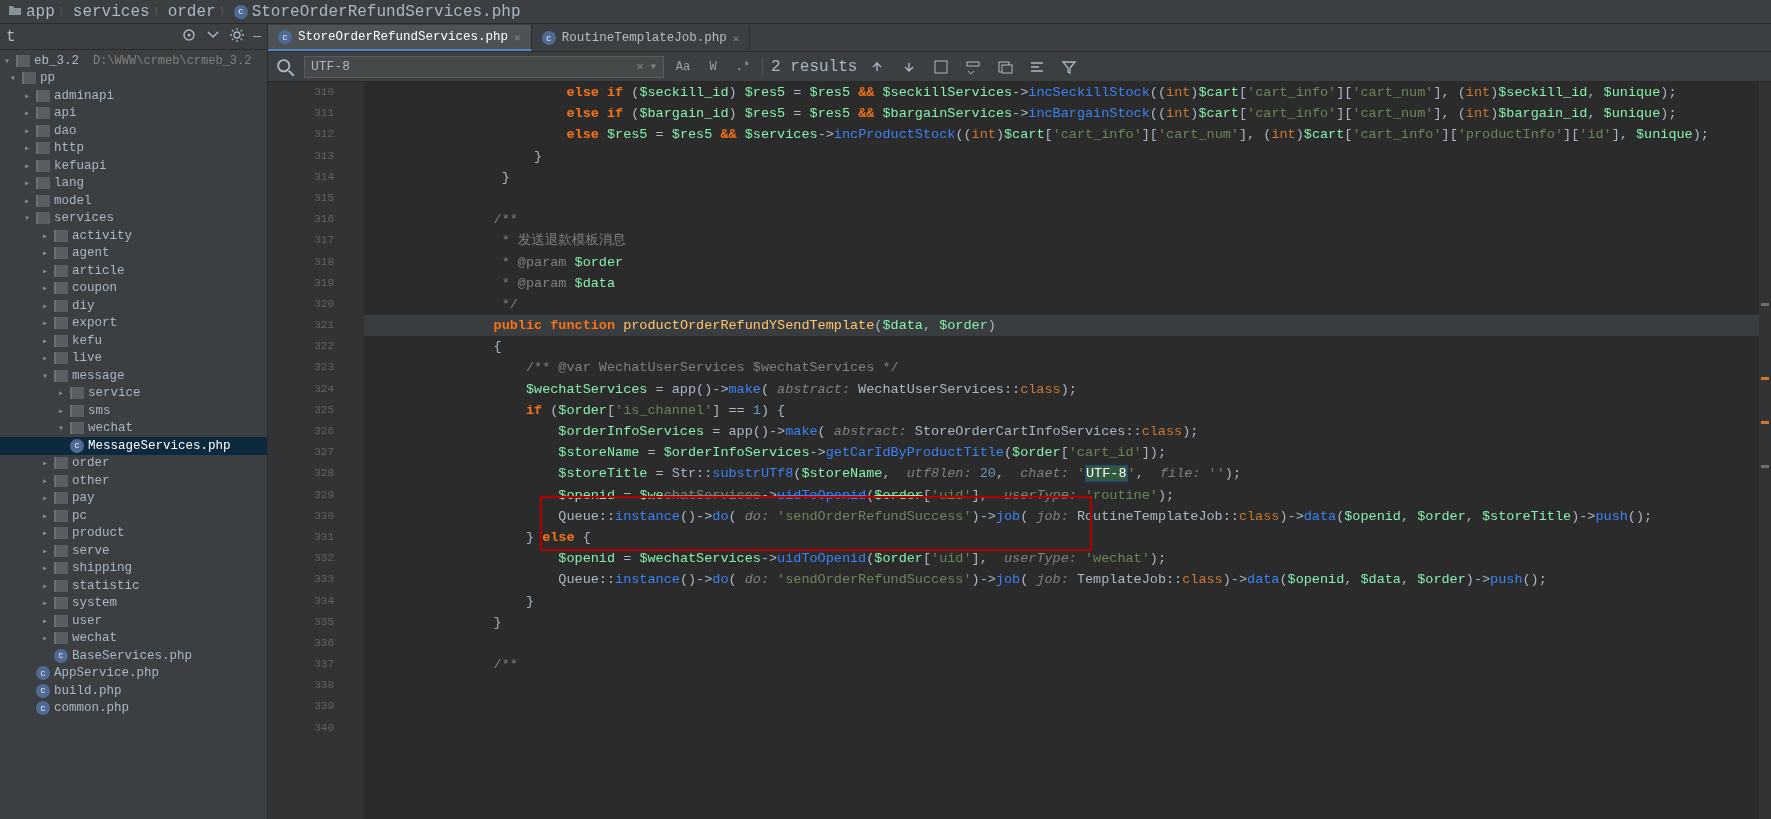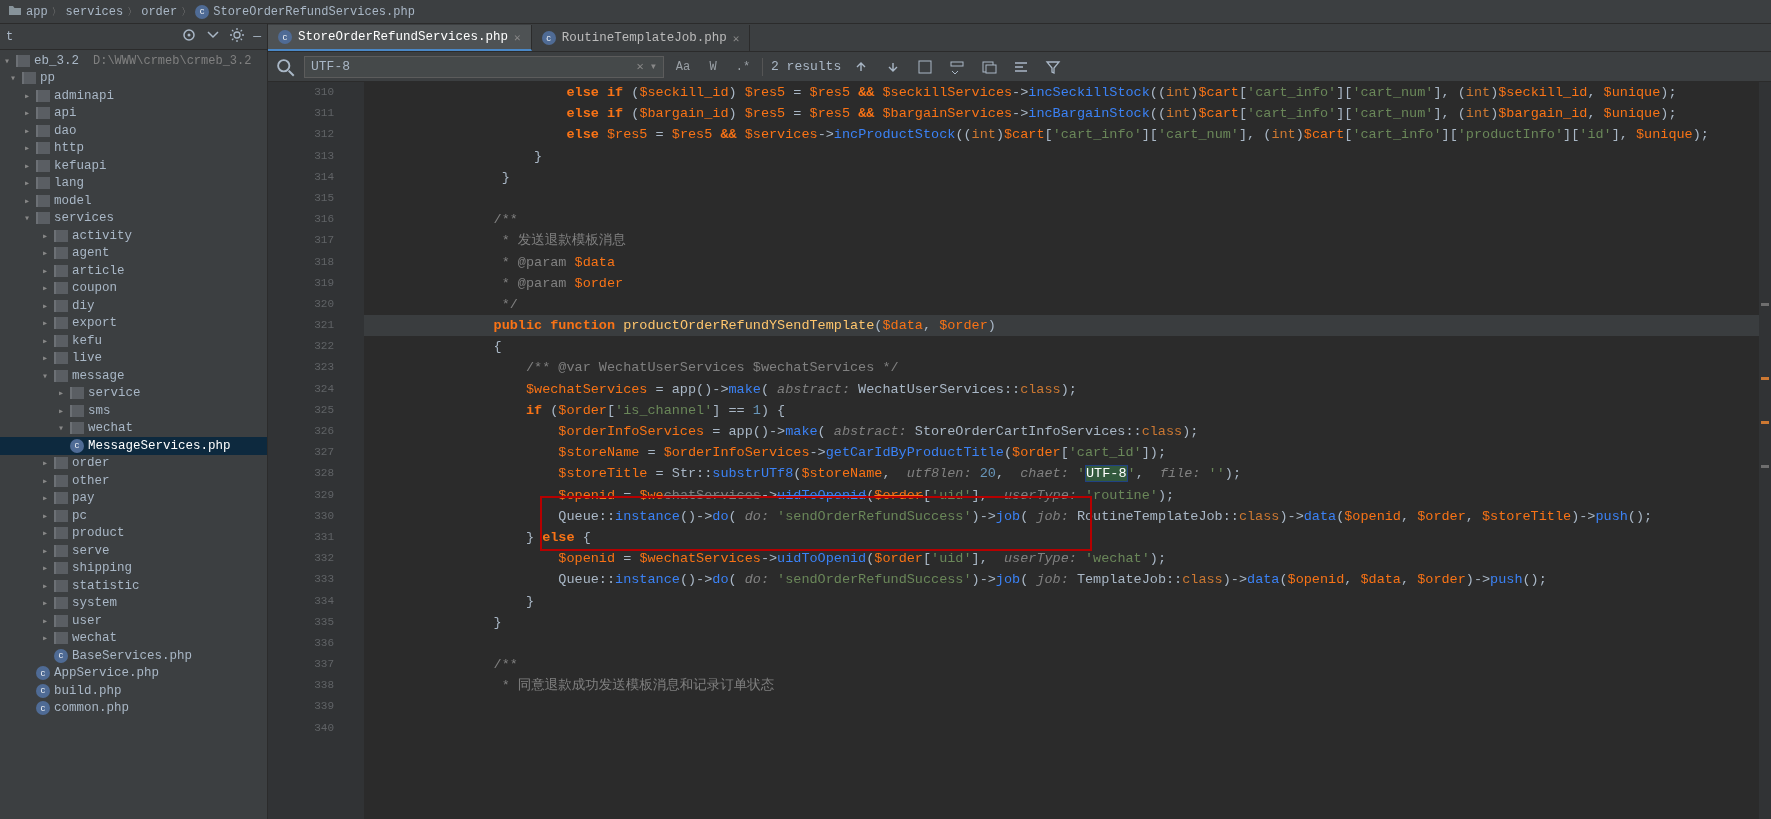--- a/index.html
+++ b/index.html
@@ -4,21 +4,21 @@
 <style>
 * { margin: 0; padding: 0; box-sizing: border-box; font-family: "Segoe UI", Consolas, "Courier New", monospace; }
 body {
   background: #2b2b2b; color: #a9b7c6; width: 1771px; height: 819px;
   font-size: 13px; overflow: hidden;
 }
 .topbar {
   height: 24px; background: #3c3f41; display: flex; align-items: center;
   padding: 0 8px; gap: 4px; border-bottom: 1px solid #2b2b2b;
 }
-.breadcrumb-item { color: #a9b7c6; font-size: 12px; }
+.breadcrumb-item { color: #a9b7c6; font-size: 16px; }
 .bc-sep { color: #888; font-size: 10px; }
 .php-icon { width: 14px; height: 14px; display: inline-flex; align-items: center; justify-content: center;
   border-radius: 50%; font-size: 8px; color:#fff; background:#4f6b95; }
 
 .main-row { display: flex; height: calc(100% - 24px); }
 
 .left-col { width: 268px; display: flex; flex-direction: column; background: #3c3f41; border-right: 1px solid #2b2b2b; }
 .proj-header {
   height: 26px; display:flex; align-items:center; justify-content:flex-end;
   padding: 0 6px; gap: 8px; border-bottom: 1px solid #2b2b2b; color:#a9b7c6;
@@ -52,36 +52,36 @@
 
 .findbar { height: 30px; background:#3c3f41; display:flex; align-items:center; padding:0 6px; gap:8px;
   border-bottom: 1px solid #2b2b2b; }
 .find-input-wrap { display:flex; align-items:center; background:#45494a; border:1px solid #5c5c5c; height:22px;
   width: 360px; padding: 0 6px; }
 .find-input { flex:1; border:none; outline:none; background:transparent; color:#a9b7c6; font-size:13px; }
 .find-x { color:#888; font-size:12px; cursor:pointer; margin-left:6px; }
 .findbar .sep { width:1px; height:18px; background:#555; }
 .findbar .opt { width:22px; height:22px; display:inline-flex; align-items:center; justify-content:center;
   color:#9aa0a6; font-size:12px; border:1px solid transparent; }
-.findbar .res { color:#a9b7c6; font-size:13px; }
+.findbar .res { color:#a9b7c6; font-size:16px; }
 .findbar .iconbtn { width:24px; height:22px; display:inline-flex; align-items:center; justify-content:center;
   color:#a9b7c6; }
 .findbar .iconbtn svg { width:16px; height:16px; }
 
 .code-area { flex:1; display:flex; overflow:hidden; font-family: Consolas, "Courier New", monospace; font-size: 13.5px; }
 .gutter { width:76px; background:#313335; text-align:right; padding: 0 10px 0 0; color:#606366; user-select:none; position:relative; }
 .fold-col { width:20px; background:#313335; position:relative; }
 .code-lines { flex:1; position:relative; background:#2b2b2b; }
 .ln { height:21.2px; line-height:21.2px; white-space: pre; }
 .gutter .ln { font-size:11px; }
 .code-lines .ln { padding-left: 8px; }
 .row-curr { background: rgba(60,63,65,0.9); }
 
 .hl-kw { color:#f97316;font-weight:bold; }
-.hl-var { color:#f97316; }
+.hl-var { color:#86efac; }
 .hl-str { color:#6a8759; }
 .hl-num { color:#6897bb; }
 .hl-comment { color:#808080; }
 .hl-param { color:#808080; font-style: italic; }
 .hl-member { color:#3b82f6; }
 .hl-const { color:#cc7832; }
 .hl-plain { color:#a9b7c6; }
 .hl-match2 { background:#32593d; color:#fff; border:1px solid #214283; }
 .hl-funcname { color:#ffc66d; }
 
@@ -434,41 +434,40 @@
       <div class="code-lines" id="code">
         <div class="red-box" id="redbox" style="top: 414.46px; height: 54.06px; left: 176px; width: 552px;"></div>
       <div class="ln">                        <span class="hl-kw">else if</span> <span class="hl-plain">(</span><span class="hl-var">$seckill_id</span><span class="hl-plain">) </span><span class="hl-var">$res5</span><span class="hl-plain"> = </span><span class="hl-var">$res5</span><span class="hl-plain"> </span><span class="hl-kw">&amp;&amp;</span><span class="hl-plain"> </span><span class="hl-var">$seckillServices</span><span class="hl-plain">-&gt;</span><span class="hl-member">incSeckillStock</span><span class="hl-plain">((</span><span class="hl-const">int</span><span class="hl-plain">)</span><span class="hl-var">$cart</span><span class="hl-plain">[</span><span class="hl-str">'cart_info'</span><span class="hl-plain">][</span><span class="hl-str">'cart_num'</span><span class="hl-plain">], (</span><span class="hl-const">int</span><span class="hl-plain">)</span><span class="hl-var">$seckill_id</span><span class="hl-plain">, </span><span class="hl-var">$unique</span><span class="hl-plain">);</span></div>
           <div class="ln">                        <span class="hl-kw">else if</span> <span class="hl-plain">(</span><span class="hl-var">$bargain_id</span><span class="hl-plain">) </span><span class="hl-var">$res5</span><span class="hl-plain"> = </span><span class="hl-var">$res5</span><span class="hl-plain"> </span><span class="hl-kw">&amp;&amp;</span><span class="hl-plain"> </span><span class="hl-var">$bargainServices</span><span class="hl-plain">-&gt;</span><span class="hl-member">incBargainStock</span><span class="hl-plain">((</span><span class="hl-const">int</span><span class="hl-plain">)</span><span class="hl-var">$cart</span><span class="hl-plain">[</span><span class="hl-str">'cart_info'</span><span class="hl-plain">][</span><span class="hl-str">'cart_num'</span><span class="hl-plain">], (</span><span class="hl-const">int</span><span class="hl-plain">)</span><span class="hl-var">$bargain_id</span><span class="hl-plain">, </span><span class="hl-var">$unique</span><span class="hl-plain">);</span></div>
           <div class="ln">                        <span class="hl-kw">else</span> <span class="hl-var">$res5</span><span class="hl-plain"> = </span><span class="hl-var">$res5</span><span class="hl-plain"> </span><span class="hl-kw">&amp;&amp;</span><span class="hl-plain"> </span><span class="hl-var">$services</span><span class="hl-plain">-&gt;</span><span class="hl-member">incProductStock</span><span class="hl-plain">((</span><span class="hl-const">int</span><span class="hl-plain">)</span><span class="hl-var">$cart</span><span class="hl-plain">[</span><span class="hl-str">'cart_info'</span><span class="hl-plain">][</span><span class="hl-str">'cart_num'</span><span class="hl-plain">], (</span><span class="hl-const">int</span><span class="hl-plain">)</span><span class="hl-var">$cart</span><span class="hl-plain">[</span><span class="hl-str">'cart_info'</span><span class="hl-plain">][</span><span class="hl-str">'productInfo'</span><span class="hl-plain">][</span><span class="hl-str">'id'</span><span class="hl-plain">], </span><span class="hl-var">$unique</span><span class="hl-plain">);</span></div>
           <div class="ln">                    <span class="hl-plain">}</span></div>
           <div class="ln">                <span class="hl-plain">}</span></div>
           <div class="ln"></div>
           <div class="ln">               <span class="hl-comment">/**</span></div>
           <div class="ln">               <span class="hl-comment"> * 发送退款模板消息</span></div>
+          <div class="ln">               <span class="hl-comment"> * @param </span><span class="hl-var">$order</span></div>
           <div class="ln">               <span class="hl-comment"> * @param </span><span class="hl-var">$data</span></div>
-          <div class="ln">               <span class="hl-comment"> * @param </span><span class="hl-var">$order</span></div>
           <div class="ln">               <span class="hl-comment"> */</span></div>
           <div class="ln row-curr">               <span class="hl-kw">public</span> <span class="hl-kw">function</span> <span class="hl-funcname">productOrderRefundYSendTemplate</span><span class="hl-plain">(</span><span class="hl-var">$data</span><span class="hl-plain">, </span><span class="hl-var">$order</span><span class="hl-plain">)</span></div>
           <div class="ln">               <span class="hl-plain">{</span></div>
           <div class="ln">                   <span class="hl-comment">/** @var WechatUserServices $wechatServices */</span></div>
           <div class="ln">                   <span class="hl-var">$wechatServices</span><span class="hl-plain"> = app()-&gt;</span><span class="hl-member">make</span><span class="hl-plain">( </span><span class="hl-param">abstract:</span><span class="hl-plain"> WechatUserServices::</span><span class="hl-const">class</span><span class="hl-plain">);</span></div>
           <div class="ln">                   <span class="hl-kw">if</span> <span class="hl-plain">(</span><span class="hl-var">$order</span><span class="hl-plain">[</span><span class="hl-str">'is_channel'</span><span class="hl-plain">] == </span><span class="hl-num">1</span><span class="hl-plain">) {</span></div>
           <div class="ln">                       <span class="hl-var">$orderInfoServices</span><span class="hl-plain"> = app()-&gt;</span><span class="hl-member">make</span><span class="hl-plain">( </span><span class="hl-param">abstract:</span><span class="hl-plain"> StoreOrderCartInfoServices::</span><span class="hl-const">class</span><span class="hl-plain">);</span></div>
           <div class="ln">                       <span class="hl-var">$storeName</span><span class="hl-plain"> = </span><span class="hl-var">$orderInfoServices</span><span class="hl-plain">-&gt;</span><span class="hl-member">getCarIdByProductTitle</span><span class="hl-plain">(</span><span class="hl-var">$order</span><span class="hl-plain">[</span><span class="hl-str">'cart_id'</span><span class="hl-plain">]);</span></div>
           <div class="ln">                       <span class="hl-var">$storeTitle</span><span class="hl-plain"> = </span><span class="hl-plain">Str::</span><span class="hl-member">substrUTf8</span><span class="hl-plain">(</span><span class="hl-var">$storeName</span><span class="hl-plain">,  </span><span class="hl-param">utf8len:</span><span class="hl-plain"> </span><span class="hl-num">20</span><span class="hl-plain">,  </span><span class="hl-param">chaet:</span><span class="hl-plain"> </span><span class="hl-str">'<span class="hl-match2">UTF-8</span>'</span><span class="hl-plain">,  </span><span class="hl-param">file:</span><span class="hl-plain"> </span><span class="hl-str">''</span><span class="hl-plain">);</span></div>
           <div class="ln">                       <span class="hl-var">$openid</span><span class="hl-plain"> = </span><span class="hl-var">$we</span><span class="hl-comment" style="text-decoration:line-through">chatServices</span><span class="hl-plain">-&gt;</span><span class="hl-member" style="text-decoration:line-through">uidToOpenid</span><span class="hl-plain">(</span><span class="hl-var" style="text-decoration:line-through">$order</span><span class="hl-plain">[</span><span class="hl-str">'uid'</span><span class="hl-plain">],  </span><span class="hl-param">userType:</span><span class="hl-plain"> </span><span class="hl-str">'routine'</span><span class="hl-plain">);</span></div>
           <div class="ln">                       <span class="hl-plain">Queue::</span><span class="hl-member">instance</span><span class="hl-plain">()-&gt;</span><span class="hl-member">do</span><span class="hl-plain">( </span><span class="hl-param">do:</span><span class="hl-plain"> </span><span class="hl-str">'sendOrderRefundSuccess'</span><span class="hl-plain">)-&gt;</span><span class="hl-member">job</span><span class="hl-plain">( </span><span class="hl-param">job:</span><span class="hl-plain"> RoutineTemplateJob::</span><span class="hl-const">class</span><span class="hl-plain">)-&gt;</span><span class="hl-member">data</span><span class="hl-plain">(</span><span class="hl-var">$openid</span><span class="hl-plain">, </span><span class="hl-var">$order</span><span class="hl-plain">, </span><span class="hl-var">$storeTitle</span><span class="hl-plain">)-&gt;</span><span class="hl-member">push</span><span class="hl-plain">();</span></div>
           <div class="ln">                   <span class="hl-plain">}</span> <span class="hl-kw">else</span> <span class="hl-plain">{</span></div>
           <div class="ln">                       <span class="hl-var">$openid</span><span class="hl-plain"> = </span><span class="hl-var">$wechatServices</span><span class="hl-plain">-&gt;</span><span class="hl-member">uidToOpenid</span><span class="hl-plain">(</span><span class="hl-var">$order</span><span class="hl-plain">[</span><span class="hl-str">'uid'</span><span class="hl-plain">],  </span><span class="hl-param">userType:</span><span class="hl-plain"> </span><span class="hl-str">'wechat'</span><span class="hl-plain">);</span></div>
           <div class="ln">                       <span class="hl-plain">Queue::</span><span class="hl-member">instance</span><span class="hl-plain">()-&gt;</span><span class="hl-member">do</span><span class="hl-plain">( </span><span class="hl-param">do:</span><span class="hl-plain"> </span><span class="hl-str">'sendOrderRefundSuccess'</span><span class="hl-plain">)-&gt;</span><span class="hl-member">job</span><span class="hl-plain">( </span><span class="hl-param">job:</span><span class="hl-plain"> TemplateJob::</span><span class="hl-const">class</span><span class="hl-plain">)-&gt;</span><span class="hl-member">data</span><span class="hl-plain">(</span><span class="hl-var">$openid</span><span class="hl-plain">, </span><span class="hl-var">$data</span><span class="hl-plain">, </span><span class="hl-var">$order</span><span class="hl-plain">)-&gt;</span><span class="hl-member">push</span><span class="hl-plain">();</span></div>
           <div class="ln">                   <span class="hl-plain">}</span></div>
           <div class="ln">               <span class="hl-plain">}</span></div>
           <div class="ln"></div>
           <div class="ln">               <span class="hl-comment">/**</span></div>
-          <div class="ln">               <span class="hl-comment"> * 同意退款成功发送模板消息和记录订单状态</span></div>
         </div>
       <div class="markers">
         <div class="m" style="top:30%"></div>
         <div class="m e" style="top:40%"></div>
         <div class="m e" style="top:46%"></div>
         <div class="m" style="top:52%"></div>
       </div>
     </div>
   </div>
 </div>

